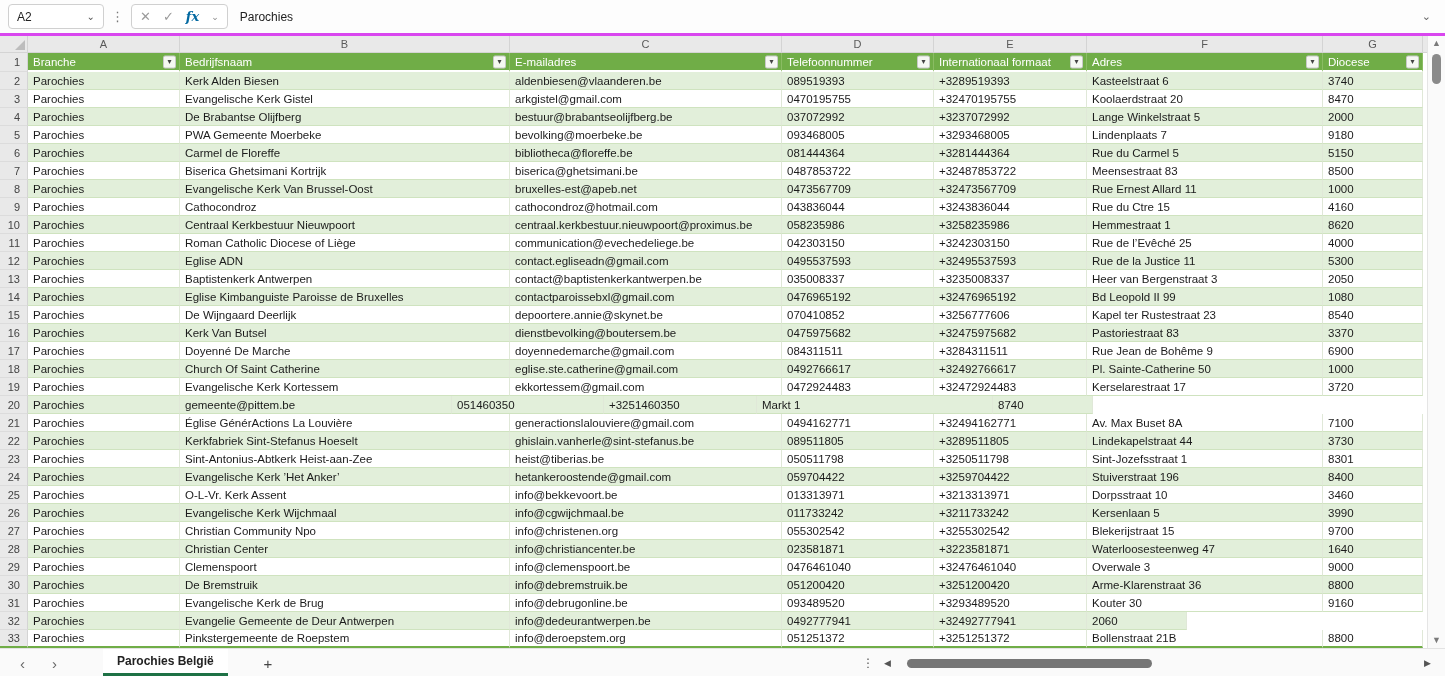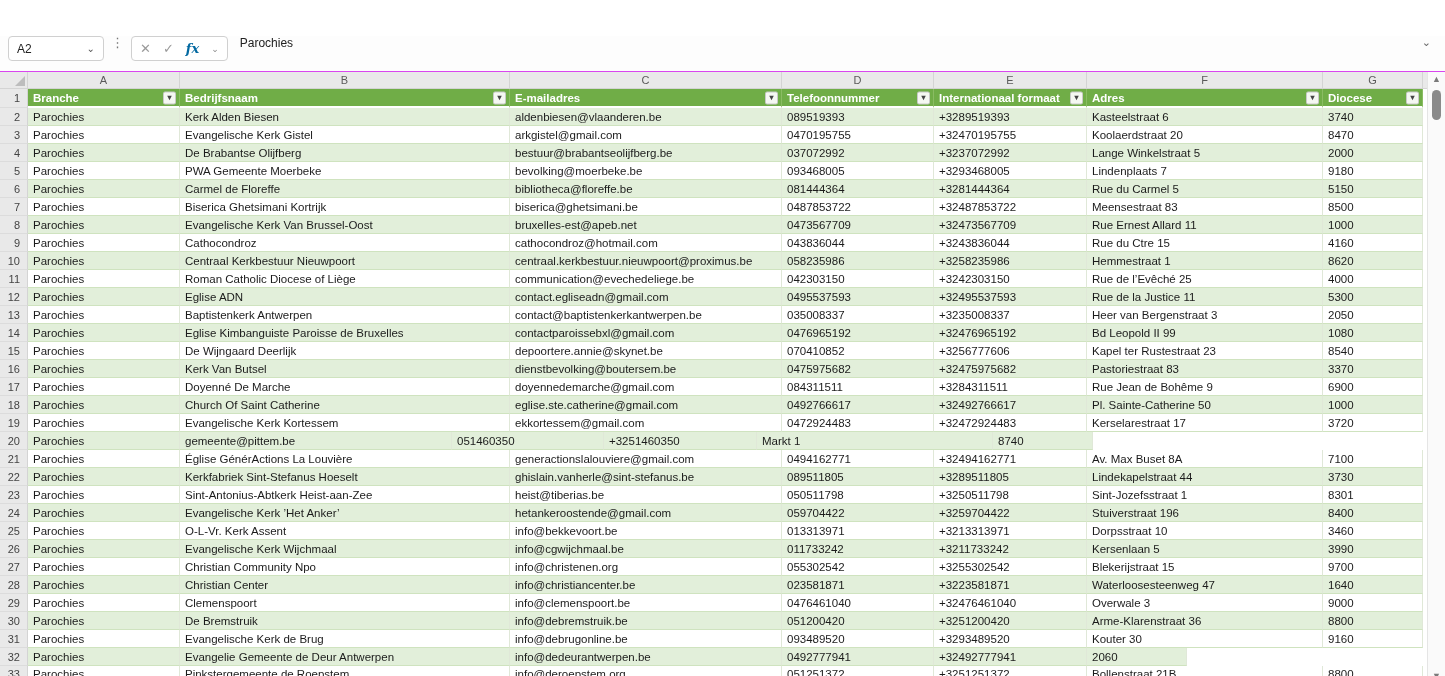--- a/index.html
+++ b/index.html
@@ -7,22 +7,22 @@
     --band-green:#E2EFDA;
     --tab-underline:#1E7145;
     --w-gutter:28px; --w-a:152px; --w-b:330px; --w-c:272px; --w-d:152px;
     --w-e:153px; --w-f:236px; --w-g:100px;
   }
   *{box-sizing:border-box; margin:0; padding:0;}
   html,body{width:1445px; height:676px; overflow:hidden;
     font-family:"Liberation Sans", sans-serif; background:#fff; color:#1b1b1b;}
 
   
-  .formula-bar{height:36px; display:flex; background:#fdfdfd;
-    border-bottom:1px solid #d946ef; padding:0 8px;margin-top:36px;}
+  .formula-bar{height:36px; display:flex; align-items:center; background:#fdfdfd;
+    border-bottom:3px solid #d946ef; padding:0 8px;}
   .name-box{width:96px; height:25px; border:1px solid #d0d0d0; border-radius:4px;
     background:#fff; display:flex; align-items:center; padding:0 8px; font-size:12px; color:#222;}
   .name-box .chev{margin-left:auto; color:#555; font-size:10px;}
   .vdots{color:#777; font-size:13px; letter-spacing:0; margin:0 7px; line-height:1;}
   .fx-group{height:25px; border:1px solid #d0d0d0; border-radius:4px; background:#fff;
     display:flex; align-items:center; padding:0 8px; gap:12px;}
   .icon-x,.icon-check{color:#9a9a9a; font-size:13px; line-height:1;}
   .fx-label{font-family:"DejaVu Serif", serif; font-style:italic; font-weight:bold;
     font-size:13px; color:#0369a1;}
   .fx-chev{color:#8a8a8a; font-size:9px;}
@@ -41,21 +41,21 @@
     font-size:11px; color:#5a5a5a; border-right:1px solid #d4d4d4;}
   .cw-a{width:var(--w-a);} .cw-b{width:var(--w-b);} .cw-c{width:var(--w-c);}
   .cw-d{width:var(--w-d);} .cw-e{width:var(--w-e);} .cw-f{width:var(--w-f);} .cw-g{width:var(--w-g);}
 
   
   .grid-row{display:flex; height:18px;}
   .grid-row.hdr{height:19px;}
   .gutter-cell{width:var(--w-gutter); background:#e9e9e9; border-right:1px solid #d4d4d4;
     border-bottom:1px solid #dcdcdc; font-size:11px; color:#444;
     display:flex; align-items:center; justify-content:flex-end; padding-right:7px;}
-  .hdr-cell{position:relative; background:var(--header-green); color:#fff; font-weight:bold;
+  .hdr-cell{position:relative; background:var(--header-green); color:#fff; font-weight:normal;
     font-size:11.5px; display:flex; align-items:center; padding:0 18px 0 5px;
     border-right:1px solid #8abc63; border-bottom:2px solid #fff;
     white-space:nowrap; overflow:hidden;}
   .filter-btn{position:absolute; right:3px; top:50%; transform:translateY(-50%);
     width:13px; height:13px; background:#f5f8f2; border:1px solid #c9c9c9; border-radius:2px;
     display:flex; align-items:center; justify-content:center;}
   .filter-btn .arr{font-size:8px; color:#444; line-height:1;}
 
   
   .cell{font-size:11.5px; display:flex; align-items:center; padding:0 5px;

